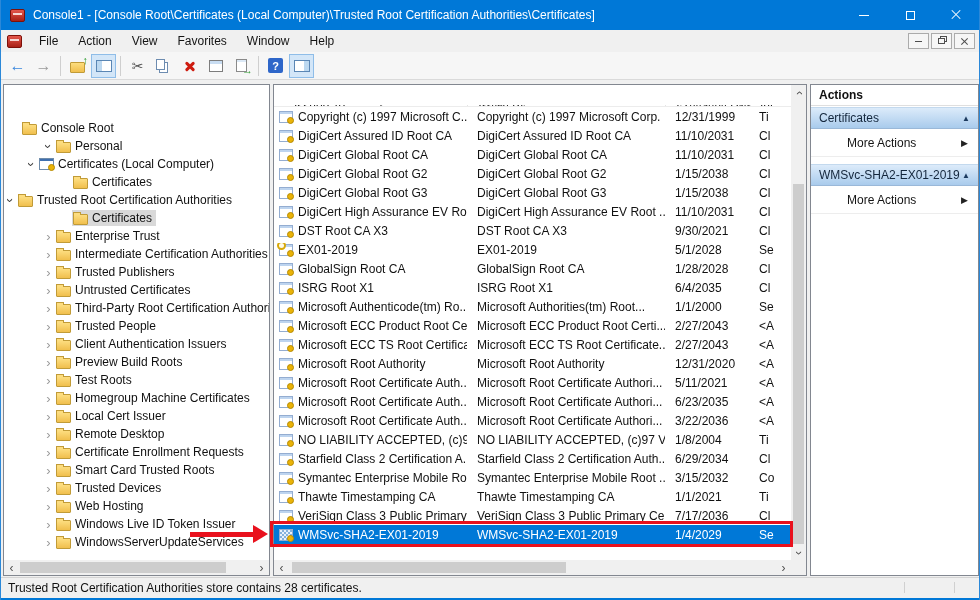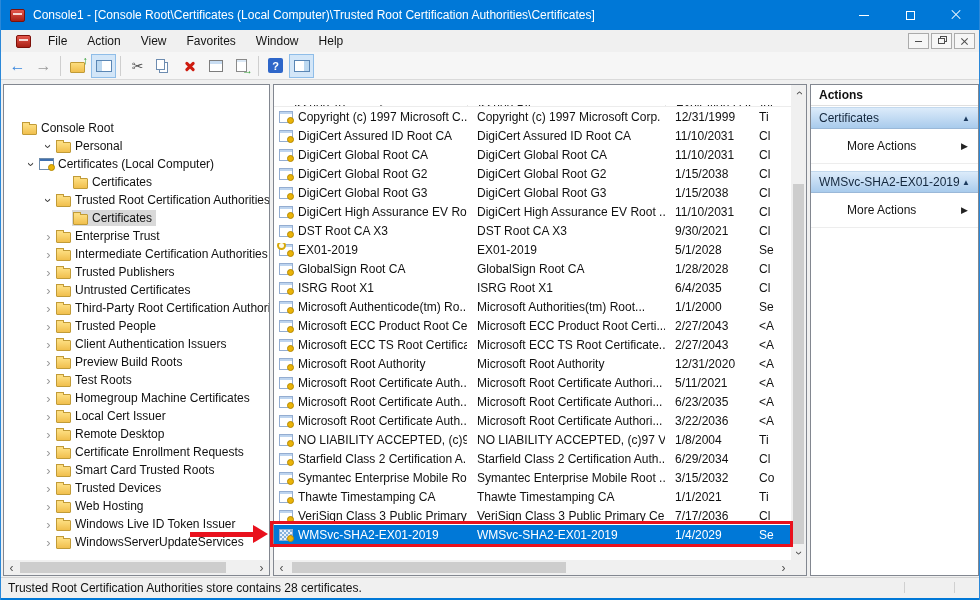--- a/index.html
+++ b/index.html
@@ -21,21 +21,21 @@
   .win-controls { margin-left:auto; display:flex; height:100%; }
   .wc { width:46px; height:100%; display:flex; align-items:center; justify-content:center; }
   .g-min { width:10px; height:1px; background:#fff; }
   .g-max { width:9px; height:9px; border:1px solid #fff; }
   .g-close { position:relative; width:12px; height:12px; }
   .g-close::before,.g-close::after { content:""; position:absolute; left:0; top:5px; width:12px; height:1px; background:#fff; }
   .g-close::before { transform:rotate(45deg); } .g-close::after { transform:rotate(-45deg); }
 
   
   .menubar { position:absolute; left:0; top:30px; right:0; height:22px; background:#f0f0f0;
-             display:flex; align-items:center;padding-left:9px; }
+             display:flex; align-items:center; }
   .menubar .mmc-icon { margin:0 7px 0 6px; }
   .menu-item { padding:0 10px; font-size:12px; color:#141414; height:100%; display:flex; align-items:center; }
   .mdi-controls { margin-left:auto; display:flex; gap:2px; padding-right:4px; }
   .mdi-btn { width:21px; height:16px; border:1px solid #ababab; background:#f6f6f6;
              display:flex; align-items:center; justify-content:center; }
   .g-min2 { width:7px; height:1px; background:#4d4d4d; }
   .g-restore { width:7px; height:6px; border:1px solid #4d4d4d; background:#f6f6f6;
                box-shadow:2px -2px 0 -1px #f6f6f6, 2px -2px 0 0 #4d4d4d; }
   .g-close2 { position:relative; width:9px; height:9px; }
   .g-close2::before,.g-close2::after { content:""; position:absolute; left:0; top:4px; width:9px; height:1px; background:#4d4d4d; }
@@ -89,21 +89,21 @@
                 box-shadow:inset 0 2px 0 #3f6fae; position:relative; }
   .ic-console::after { content:""; position:absolute; right:-2px; bottom:-2px; width:5px; height:5px;
                 background:#eab308; border:1px solid #b78a00; border-radius:50%; }
 
   
   .lheader { position:absolute; left:0; top:0; right:0; height:22px; background:#fff;
              display:grid; grid-template-columns:193px 198px 85px 1fr; font-size:12px; color:#1a1a1a;
              border-bottom:1px solid #ececec; }
   .hcell { display:flex; align-items:center; position:relative; overflow:hidden; white-space:nowrap;margin-top:20px; }
   .hcell + .hcell { border-left:1px solid #e4e4e4; }
-  .hc1 { padding-left:20px; } .hc2,.hc3 { padding-left:10px; } .hc4 { padding-left:9px; }
+  .hc1 { padding-left:20px; } .hc2,.hc3 { padding-left:10px;font-family:Liberation Serif, serif; } .hc4 { padding-left:9px; }
   .sortmark { position:absolute; left:105px; top:-2px; font-size:9px; color:#555; }
   .lbody { position:absolute; left:0; top:22px; right:0; bottom:15px; overflow:hidden; }
   .lrow { height:19px; display:grid; grid-template-columns:193px 198px 85px 1fr; align-items:center;
           font-size:12px; color:#111; }
   .lrow.sel { background:#0078d7; color:#fff; }
   .c1 { display:flex; align-items:center; gap:5px; padding-left:5px; overflow:hidden; white-space:nowrap; }
   .cc { padding-left:10px; overflow:hidden; white-space:nowrap; }
   .c4 { padding-left:9px; }
   .ic-cert { flex:0 0 14px; width:14px; height:12px; background:#fff; border:1px solid #94add1;
              box-shadow:inset 0 2px 0 #bdd4ef; position:relative; }
@@ -130,21 +130,21 @@
   .corner { position:absolute; right:0; bottom:0; width:15px; height:15px; background:#f0f0f0; }
 
   
   .atitle { height:21px; display:flex; align-items:center; padding-left:8px; font-weight:bold;
             font-size:12px; color:#111; border-bottom:1px solid #dfdfdf; }
   .ahead { height:22px; margin-top:1px; display:flex; align-items:center; padding:0 8px; font-size:12px;
            color:#13263c; background:linear-gradient(#dcebfa,#a9cbec);
            border-top:1px solid #c3d9ee; border-bottom:1px solid #9ab8d8; }
   .ahead .albl { flex:1; overflow:hidden; white-space:nowrap; }
   .acaret { font-size:8px; color:#1c3a5e; }
-  .aitem { height:35px; display:flex; align-items:center; padding:0 10px 0 36px; font-size:12px;
+  .aitem { height:28px; display:flex; align-items:center; padding:0 10px 0 36px; font-size:12px;
            color:#141414; border-bottom:1px solid #ededed; }
   .aitem .albl { flex:1; }
   .aarrow { font-size:9px; color:#222; }
   .asec + .asec { margin-top:7px; }
 
   
   .statusbar { position:absolute; left:0; right:0; top:577px; height:23px; background:#f0f0f0;
                border-top:1px solid #d4d4d4; border-bottom:2px solid #0078d7;
                display:flex; align-items:center; font-size:12px; color:#111; padding-left:7px; position:absolute; }
   .stick { position:absolute; top:4px; bottom:5px; width:1px; background:#d0d0d0; }
@@ -262,21 +262,21 @@
             <span>Certificates (Local Computer)</span>
           </span>
         </div>
         <div class="trow" style="padding-left: 55px;">
           <span class="chev"></span>
           <span class="tlw">
             <span class="ic-folder"></span>
             <span>Certificates</span>
           </span>
         </div>
-        <div class="trow" style="padding-left: 38px;">
+        <div class="trow" style="">
           <span class="chev exp">›</span>
           <span class="tlw">
             <span class="ic-folder"></span>
             <span>Trusted Root Certification Authorities</span>
           </span>
         </div>
         <div class="trow" style="padding-left: 55px;">
           <span class="chev"></span>
           <span class="tlw sel">
             <span class="ic-folder"></span>

